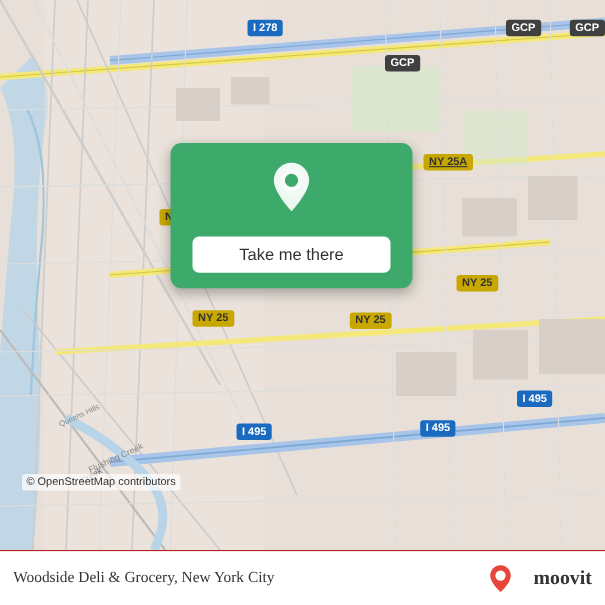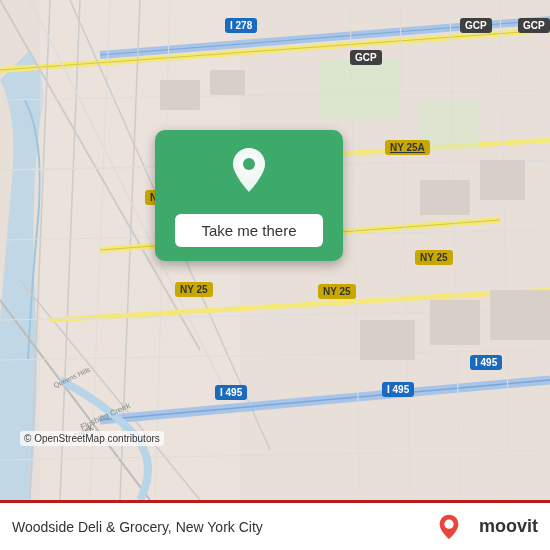--- a/index.html
+++ b/index.html
@@ -30,21 +30,22 @@
 
     
     #bottom-bar {
       width: 550px;
       height: 50px;
       background: #ffffff;
       display: flex;
       align-items: center;
       justify-content: space-between;
       padding: 0 12px;
-      border-top: 3px solid #b91c1c;
+      border-top: 1px solid #b91c1c;
+      font-family: Liberation Serif, serif;
     }
 
     #bottom-bar .place-name {
       font-size: 14px;
       color: #333;
       font-weight: 400;
     }
 
     #moovit-logo {
       display: flex;
@@ -61,21 +62,21 @@
       font-size: 18px;
       font-weight: bold;
       color: #333;
     }
 
     
     #card-overlay {
       position: absolute;
       top: 130px;
       left: 155px;
-      width: 188px;
+      width: 220px;
       background: #3daa6b;
       border-radius: 10px;
       display: flex;
       flex-direction: column;
       align-items: center;
       padding: 16px 20px 14px;
       z-index: 10;
       box-shadow: 0 4px 12px rgba(0,0,0,0.3);
     }
 

